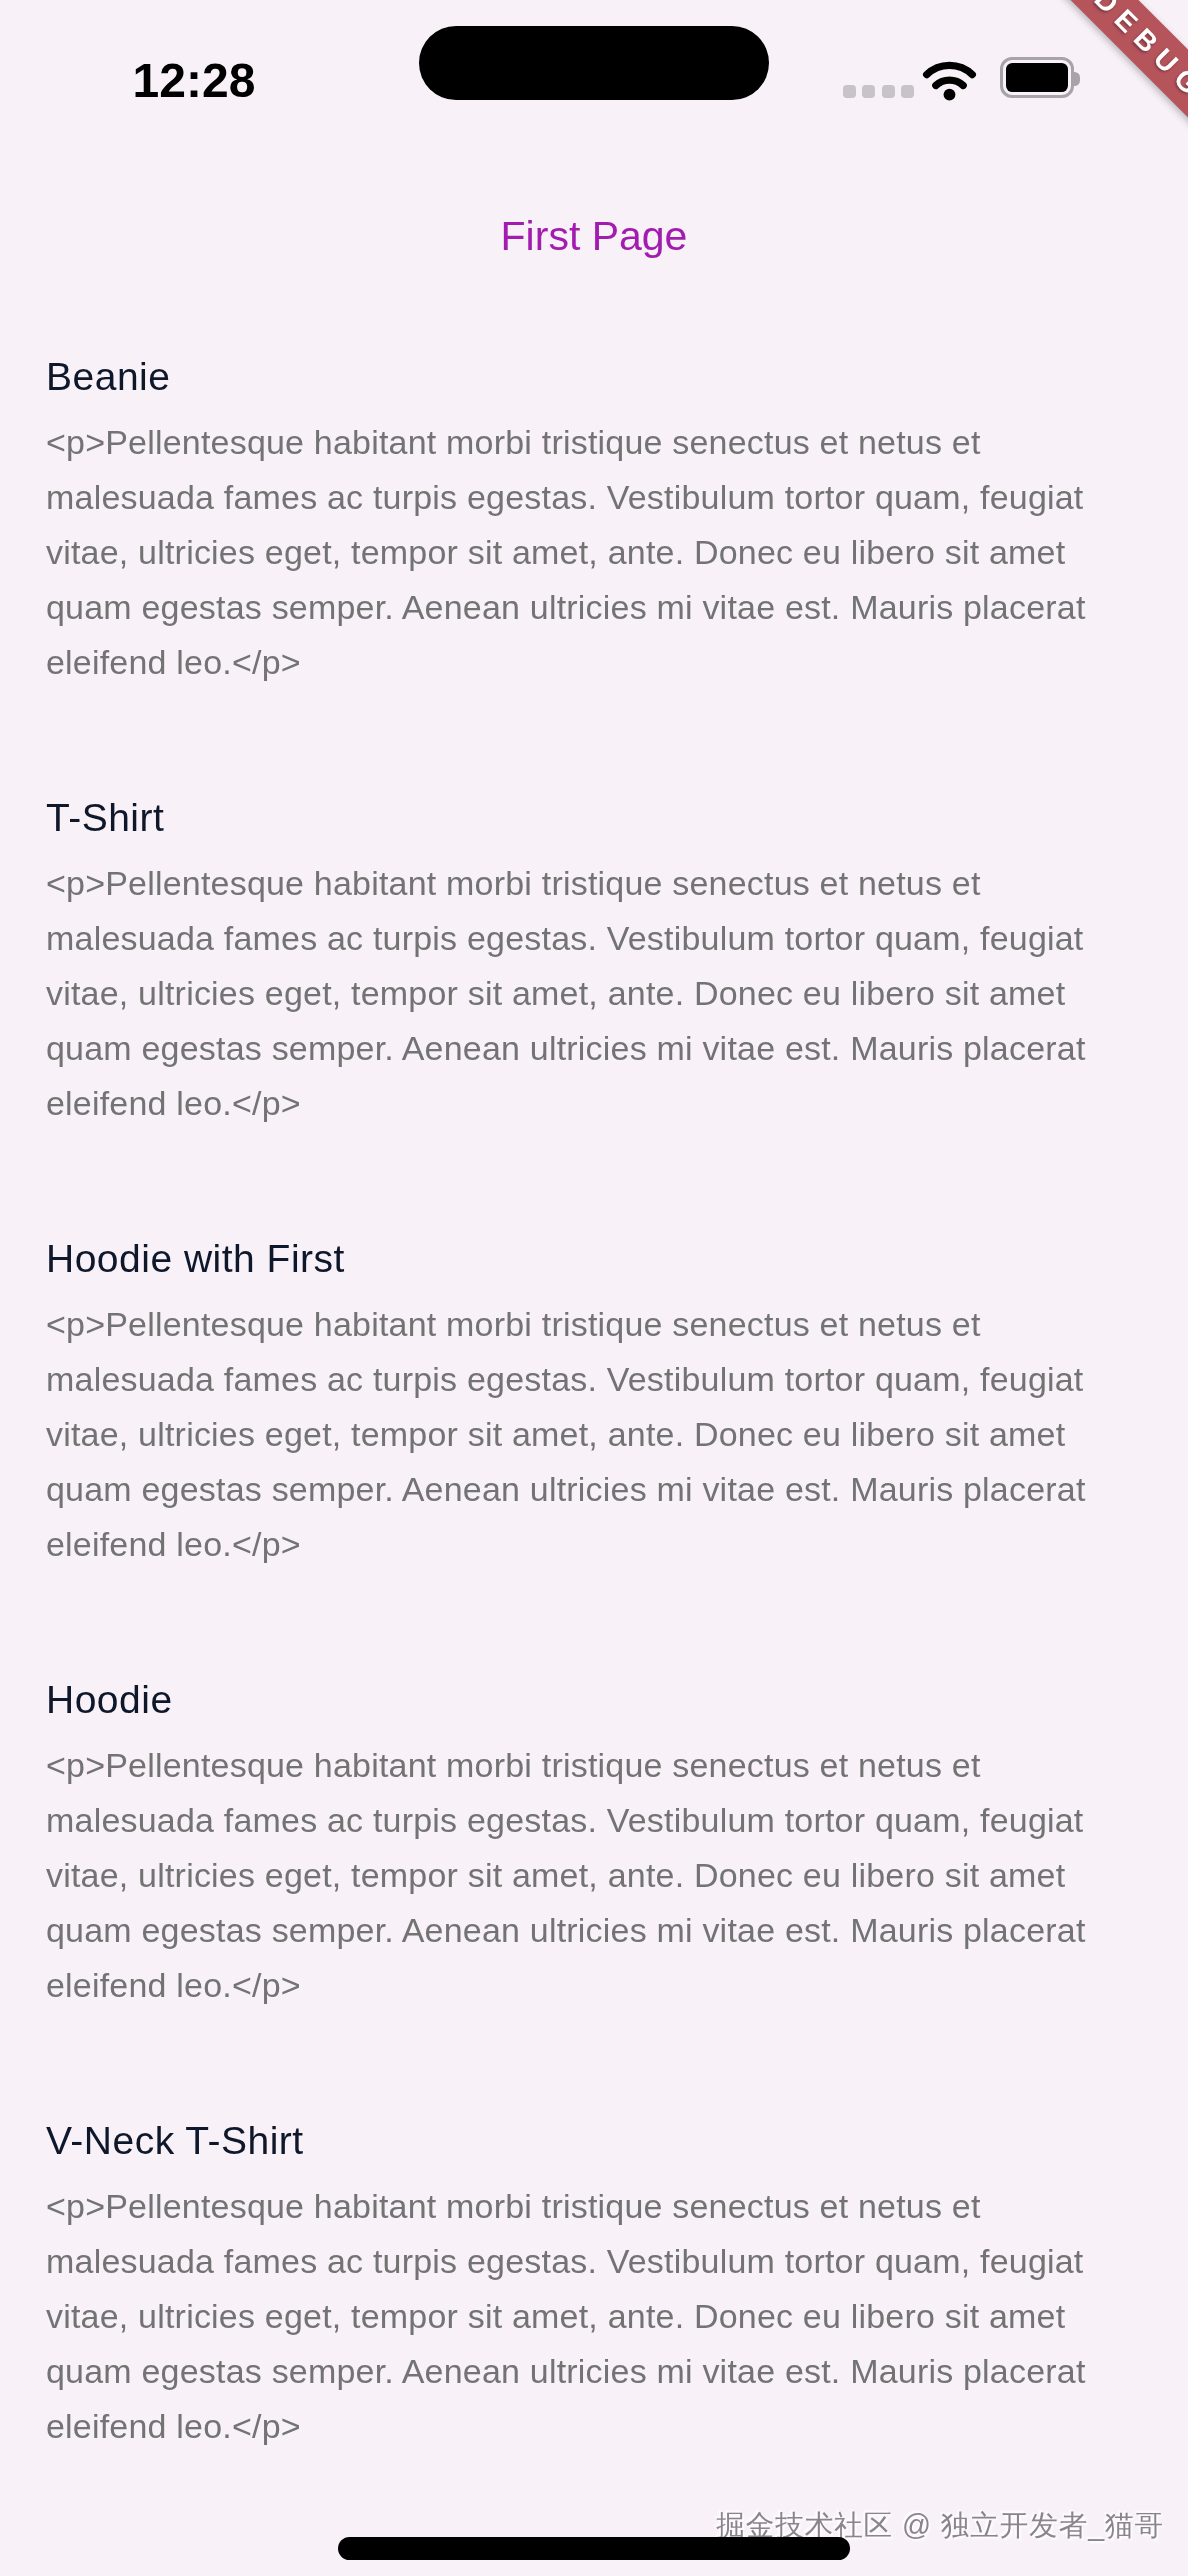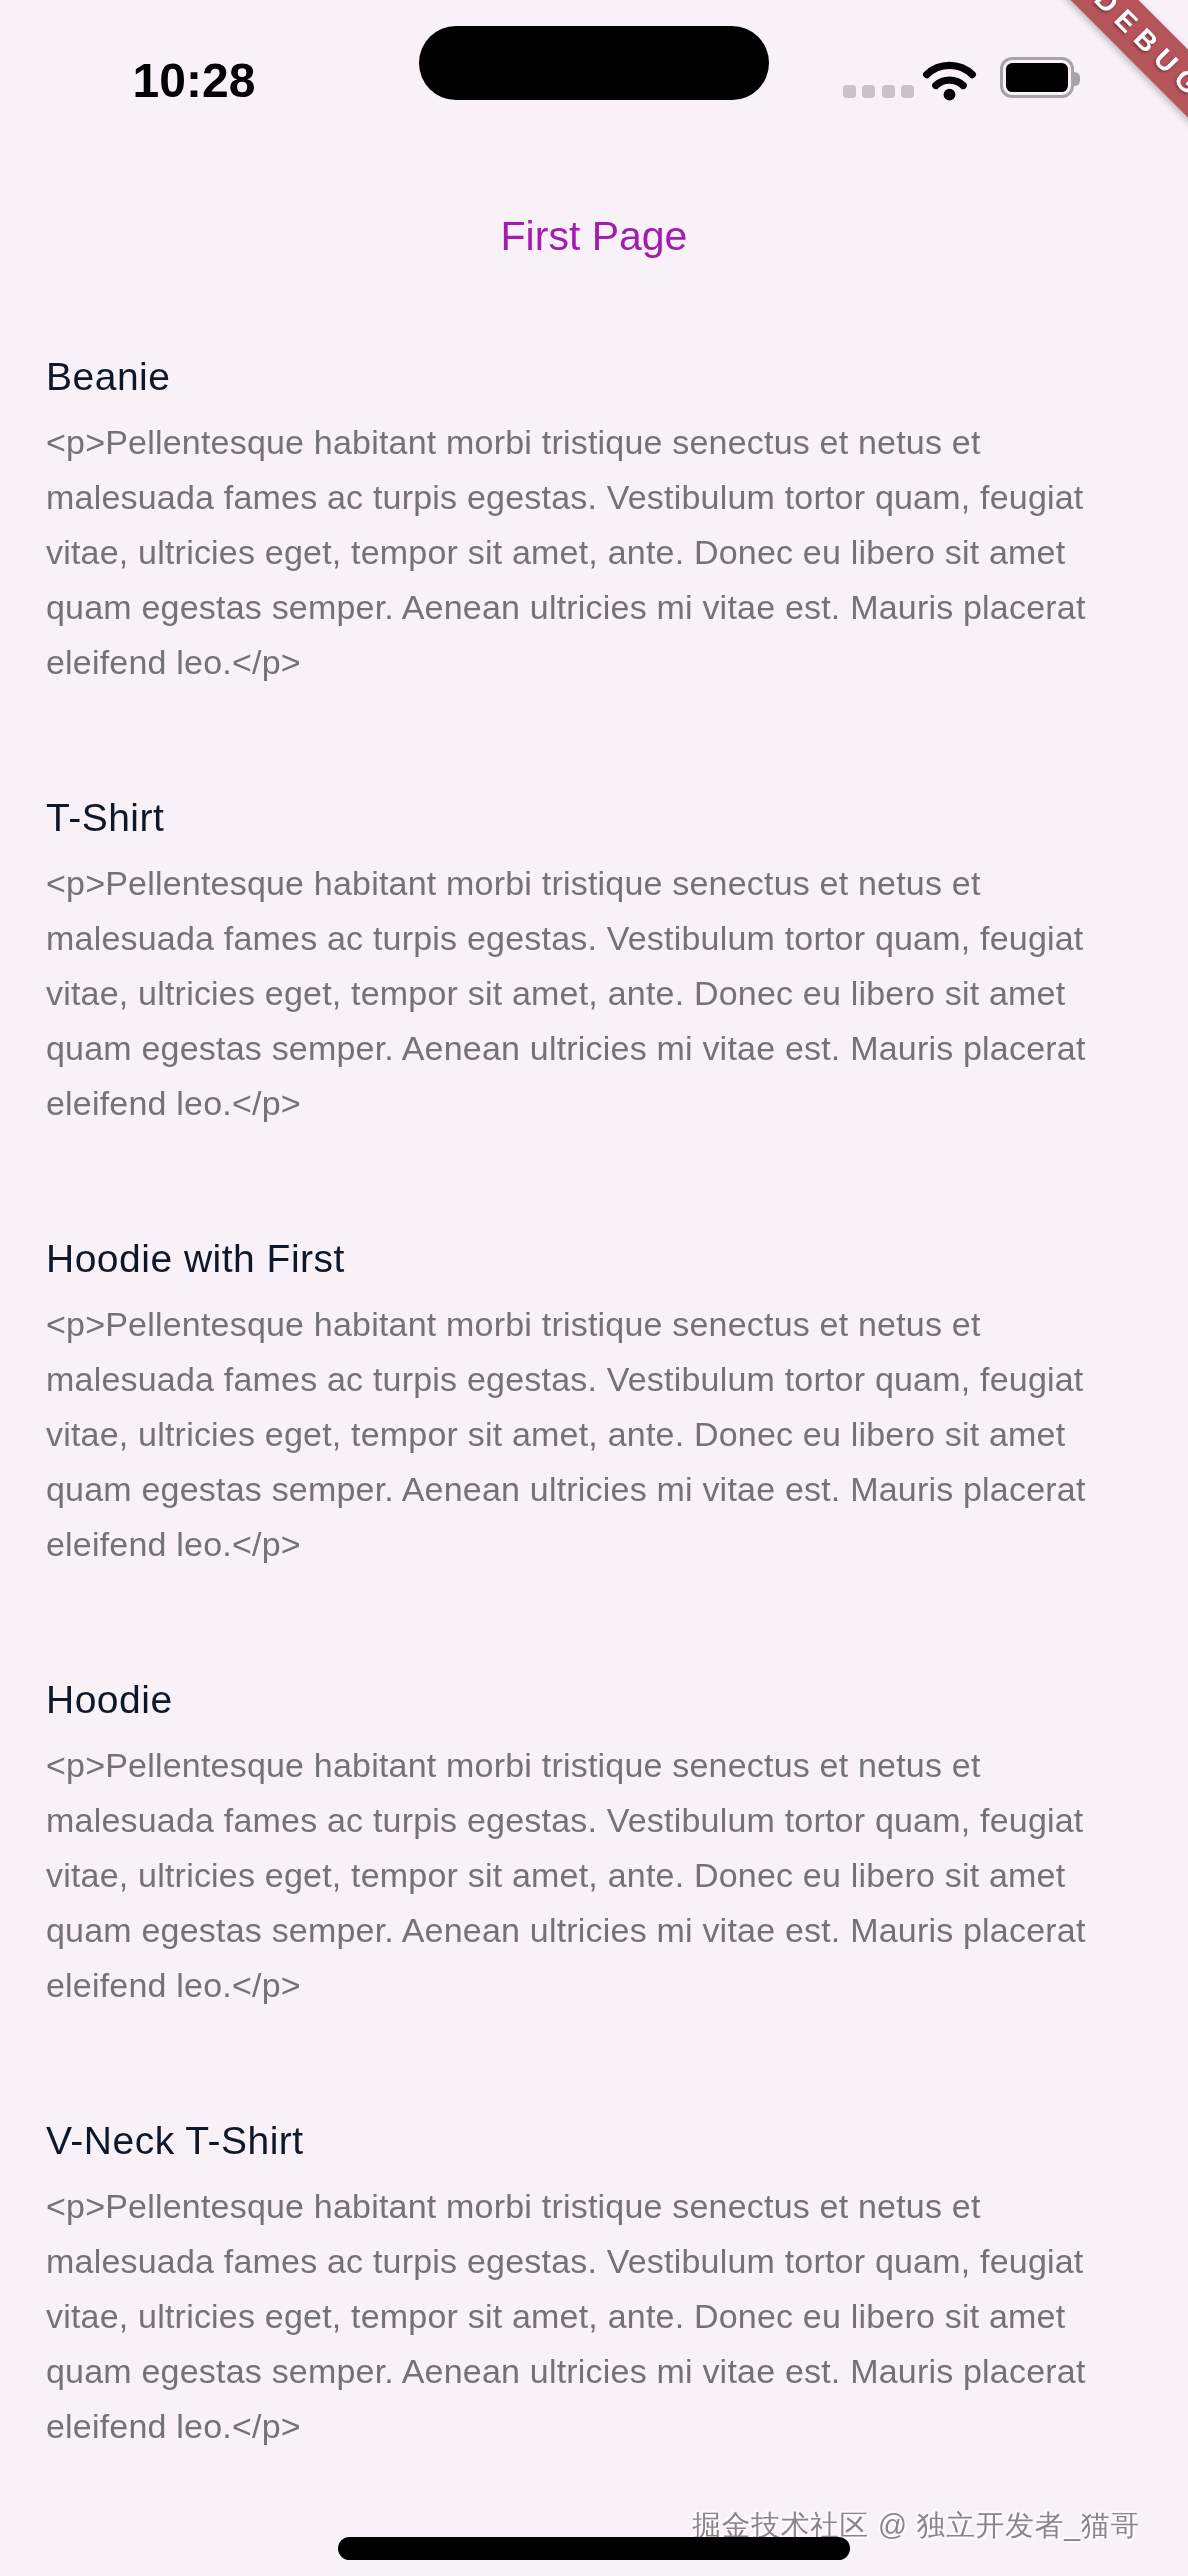--- a/index.html
+++ b/index.html
@@ -60,36 +60,36 @@
     margin:0 0 13px 0;font-size:39px;line-height:50px;font-weight:400;
     color:#0f172a;letter-spacing:0.5px;
   }
   .product p{
     margin:0;font-size:34px;line-height:55px;font-weight:400;
     color:#737373;letter-spacing:0.2px;
   }
 
   
   .watermark{
-    position:absolute;top:2506px;right:48px;z-index:6;
+    position:absolute;top:2506px;right:24px;z-index:6;
     font-size:28.6px;color:#8b858b;letter-spacing:0.9px;
     text-shadow:-1.8px -1.8px 1.8px rgba(255,255,255,0.95),1.8px 1.8px 1.8px rgba(255,255,255,0.95);
   }
   .home-indicator{
     position:absolute;top:2537px;left:50%;transform:translateX(-50%);
     width:512px;height:23px;border-radius:12px;background:#000;z-index:7;
   }
 </style>
 </head>
 <body>
 
 <div class="screen">
 
   <div class="status-bar">
-    <div class="status-time">10:28</div>
+    <div class="status-time">12:28</div>
     <div class="dynamic-island"></div>
     <div class="signal-dots">
       <span></span>
         <span></span>
         <span></span>
         <span></span>
     </div>
     <svg class="wifi" width="55" height="42" viewBox="0 0 60 46">
       <path d="M5 17 A 36 36 0 0 1 55 17" fill="none" stroke="#000" stroke-width="8" stroke-linecap="round"></path>
       <path d="M15 29 A 22 22 0 0 1 45 29" fill="none" stroke="#000" stroke-width="8" stroke-linecap="round"></path>

